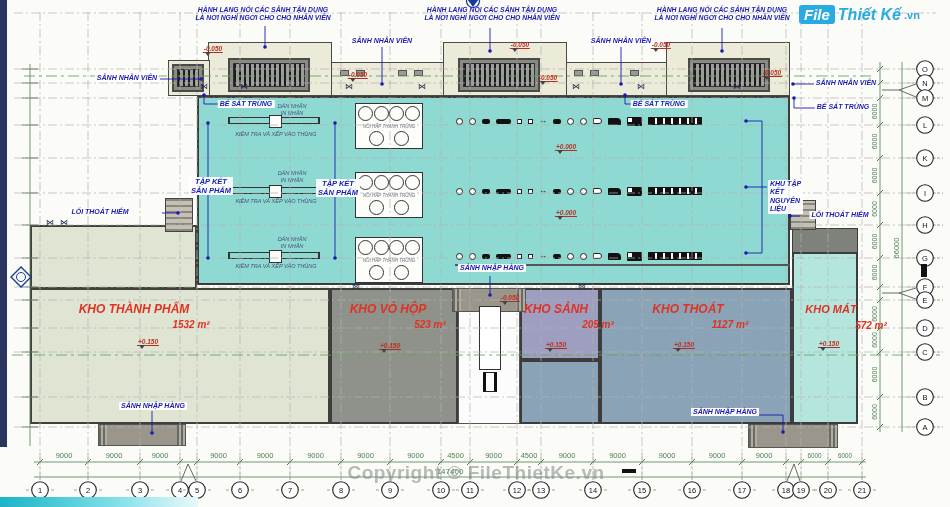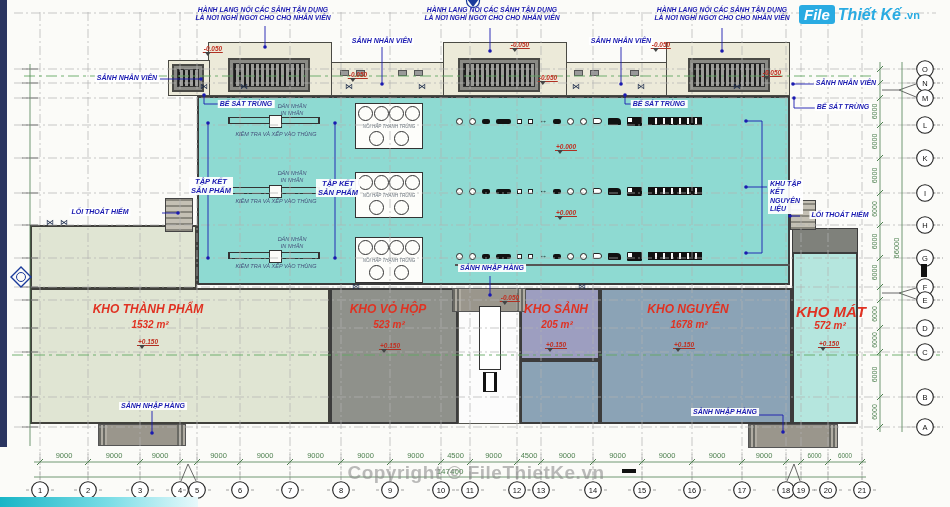--- a/index.html
+++ b/index.html
@@ -60,21 +60,21 @@
   .bow{position:absolute;font-size:8px;line-height:1;color:#1a2a4a;z-index:4;}
   
   .lbl-blue{position:absolute;color:#1a1ab0;font-weight:bold;font-style:italic;font-size:7px;
      line-height:1.2;background:rgba(255,255,255,.93);padding:0 2px;white-space:nowrap;
      transform:translateX(-50%);text-align:center;z-index:5;}
   .nobg{background:transparent;}
   .leftal{transform:none;text-align:left;background:rgba(255,255,255,.93);}
   .room-name{position:absolute;color:#e03222;font-weight:bold;font-style:italic;font-size:12px;
      transform:translateX(-50%);white-space:nowrap;z-index:5;}
   .room-area{position:absolute;color:#e03222;font-weight:bold;font-style:italic;font-size:10px;
-     transform:translateX(-50%);white-space:nowrap;z-index:5;}
+     transform:translateX(-50%);white-space:nowrap;z-index:5;margin-left:41px;}
   .elev{position:absolute;color:#c03022;font-size:6.5px;font-weight:bold;font-style:italic;
      border-bottom:1px solid #b03022;transform:translateX(-50%);line-height:1.15;z-index:5;padding:0 1px;}
   .elev::after{content:"";position:absolute;left:2px;top:100%;border-left:3px solid transparent;
      border-right:3px solid transparent;border-top:4px solid #444;}
   .small-gray{position:absolute;color:#44507a;font-size:5.5px;font-style:italic;line-height:1.25;
      white-space:nowrap;transform:translateX(-50%);text-align:center;z-index:5;}
   
   #watermark{position:absolute;left:476px;top:462px;transform:translateX(-50%);font-size:19px;
      font-weight:bold;color:rgba(132,132,132,.55);letter-spacing:.5px;white-space:nowrap;z-index:10;}
   #logo{position:absolute;left:799px;top:5px;display:flex;align-items:center;gap:3px;z-index:10;}
@@ -651,29 +651,29 @@
     <div>IN NHÃN</div>
   </div>
   <div class="small-gray" style="left:292px;top:236px;">
     <div>DÁN NHÃN</div>
     <div>IN NHÃN</div>
   </div>
   <div class="small-gray" style="left:276px;top:131px;">KIỂM TRA VÀ XẾP VÀO THÙNG</div>
   <div class="small-gray" style="left:276px;top:198px;">KIỂM TRA VÀ XẾP VÀO THÙNG</div>
   <div class="small-gray" style="left:276px;top:263px;">KIỂM TRA VÀ XẾP VÀO THÙNG</div>
 
-  <div class="room-name" style="left:148px;top:302px;">KHO THÀNH PHẨM</div>
+  <div class="room-name" style="left:134px;top:302px;">KHO THÀNH PHẨM</div>
   <div class="room-area" style="left:150px;top:319px;">1532 m²</div>
   <div class="room-name" style="left:388px;top:302px;">KHO VỎ HỘP</div>
   <div class="room-area" style="left:389px;top:319px;">523 m²</div>
   <div class="room-name" style="left:556px;top:302px;">KHO SẢNH</div>
   <div class="room-area" style="left:557px;top:319px;">205 m²</div>
-  <div class="room-name" style="left:688px;top:302px;">KHO NGUYÊN</div>
-  <div class="room-area" style="left:689px;top:319px;">1678 m²</div>
-  <div class="room-name" style="left:831px;top:303px;font-size:15px;">KHO MÁT</div>
+  <div class="room-name" style="left:688px;top:302px;">KHO THOÁT</div>
+  <div class="room-area" style="left:689px;top:319px;">1127 m²</div>
+  <div class="room-name" style="left:831px;top:303px;font-size:11px;">KHO MÁT</div>
   <div class="room-area" style="left:830px;top:320px;">572 m²</div>
 
   <div class="elev" style="left:213px;top:45px;">-0.050</div>
   <div class="elev" style="left:520px;top:41px;">-0.050</div>
   <div class="elev" style="left:661px;top:41px;">-0.050</div>
   <div class="elev" style="left:358px;top:71px;">-0.050</div>
   <div class="elev" style="left:548px;top:74px;">-0.050</div>
   <div class="elev" style="left:772px;top:69px;">-0.050</div>
   <div class="elev" style="left:510px;top:294px;">-0.050</div>
   <div class="elev" style="left:566px;top:143px;">+0.000</div>

